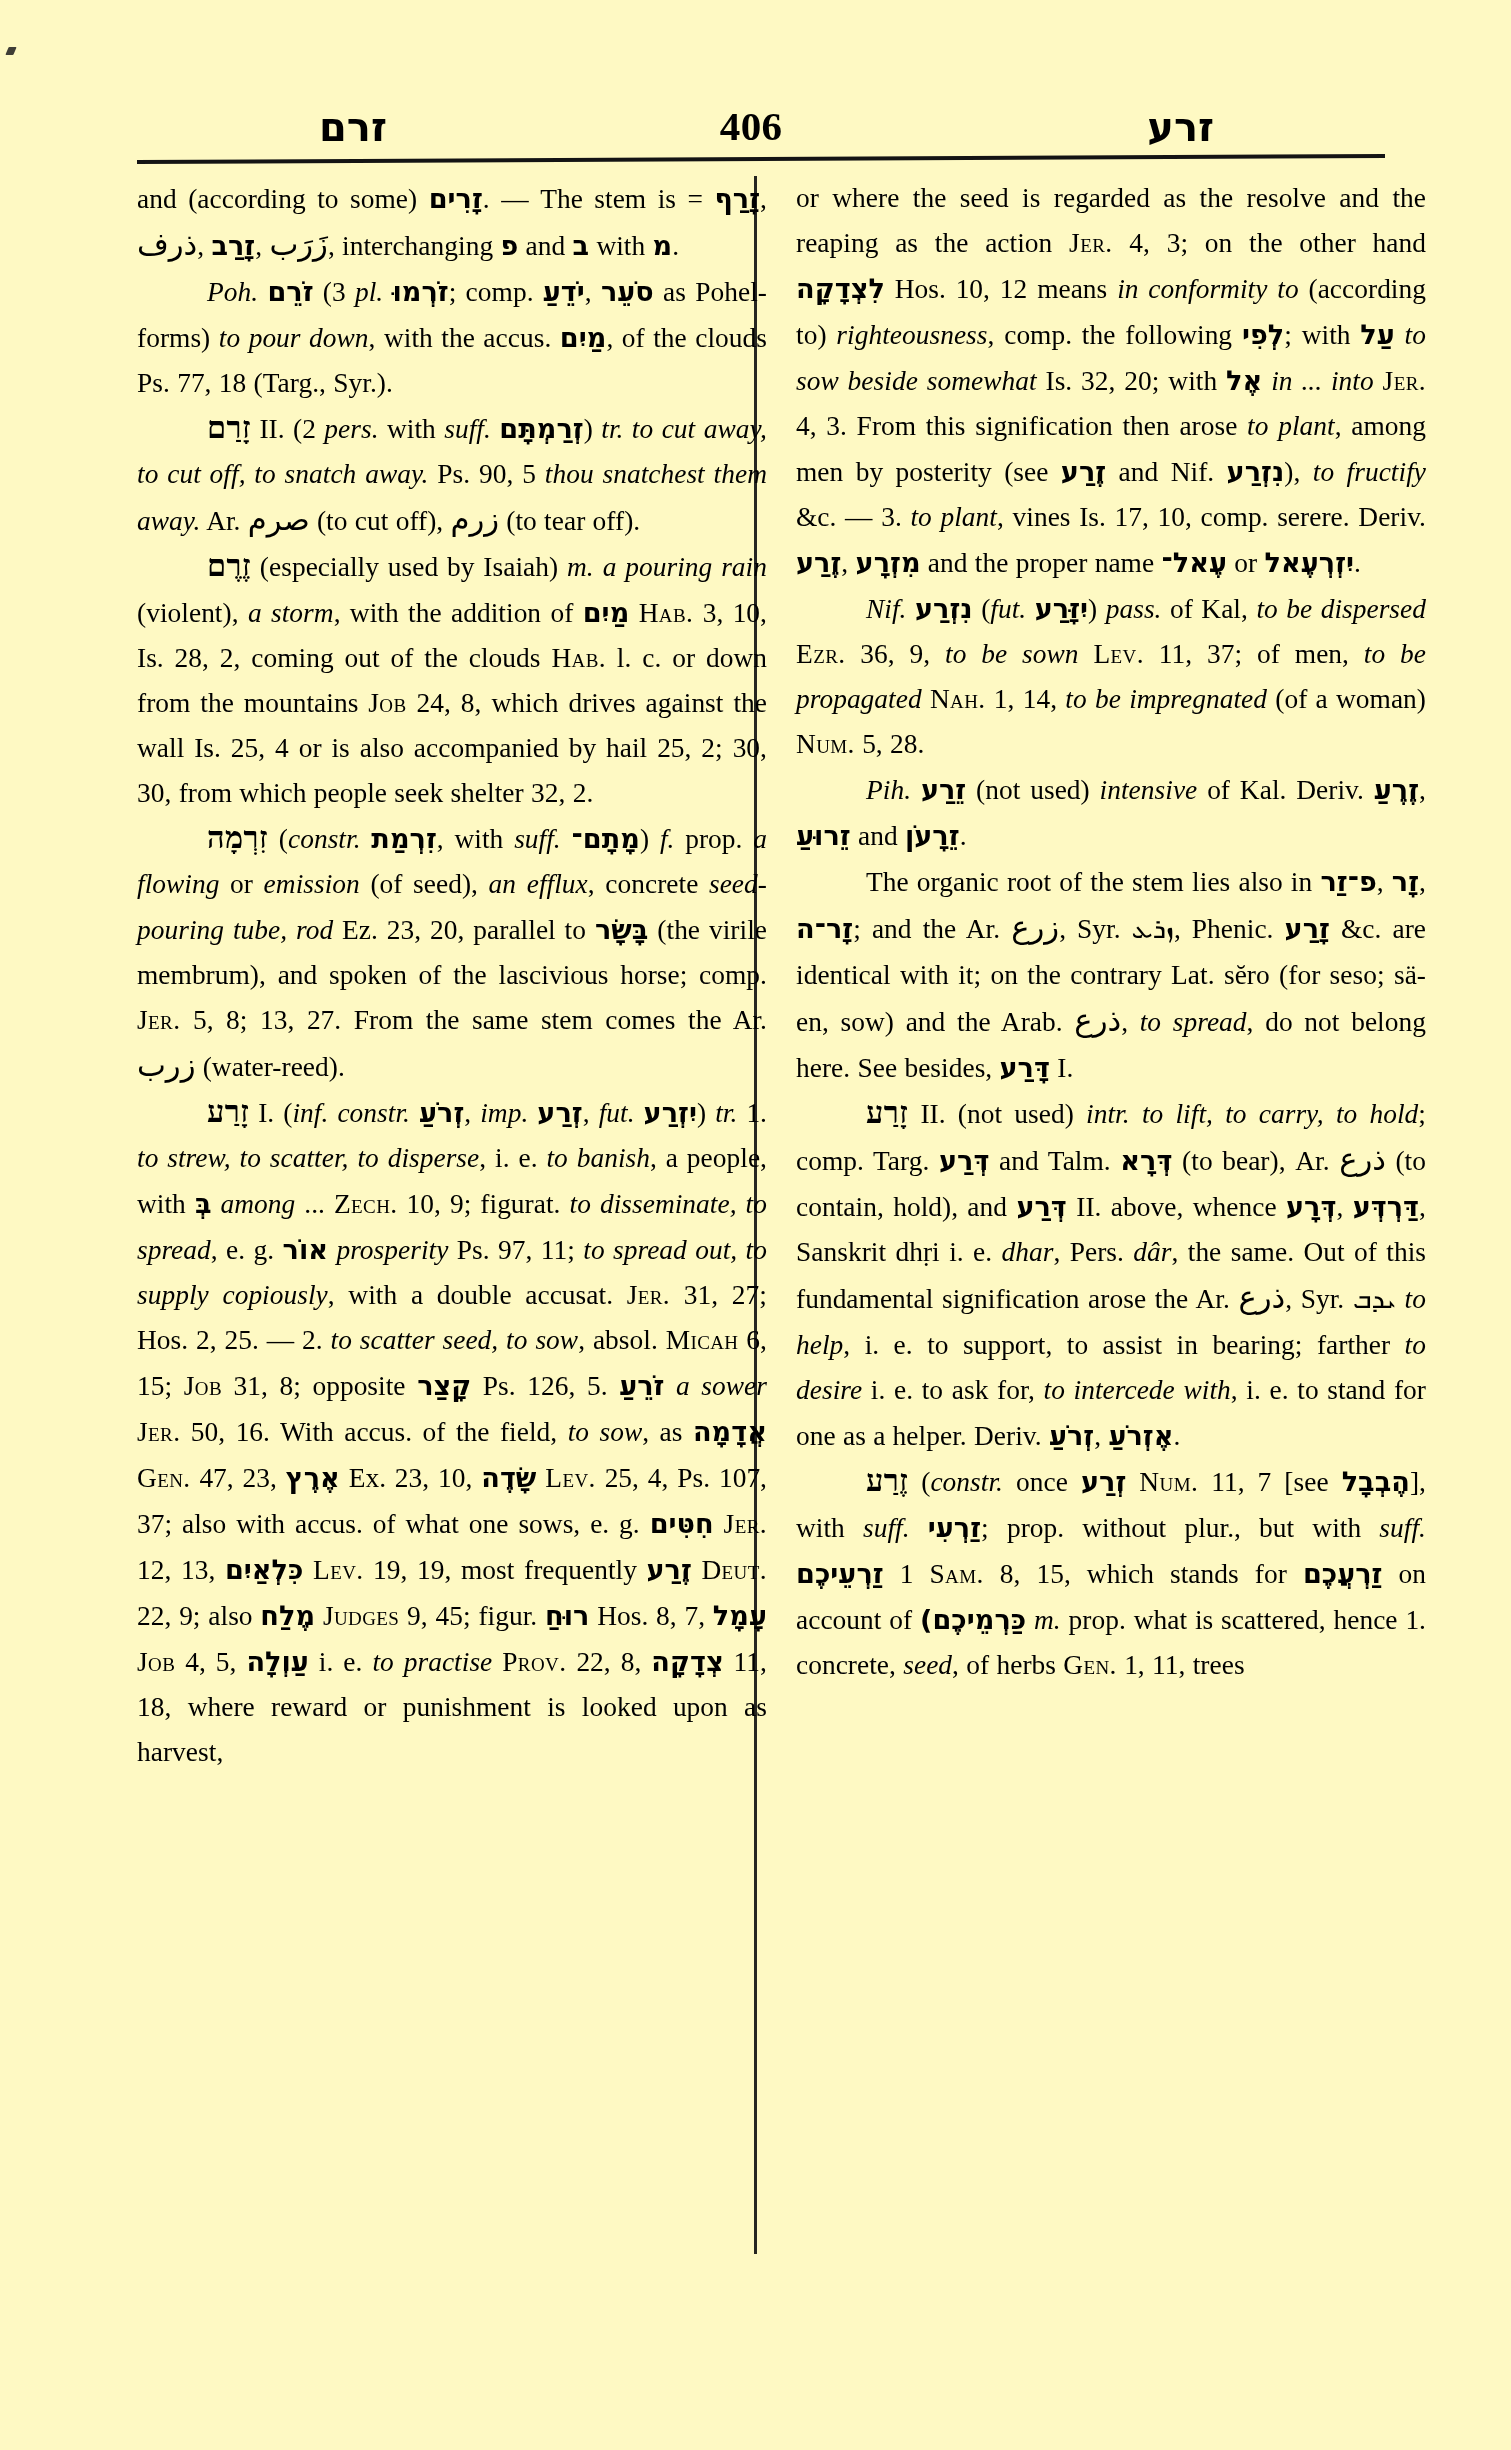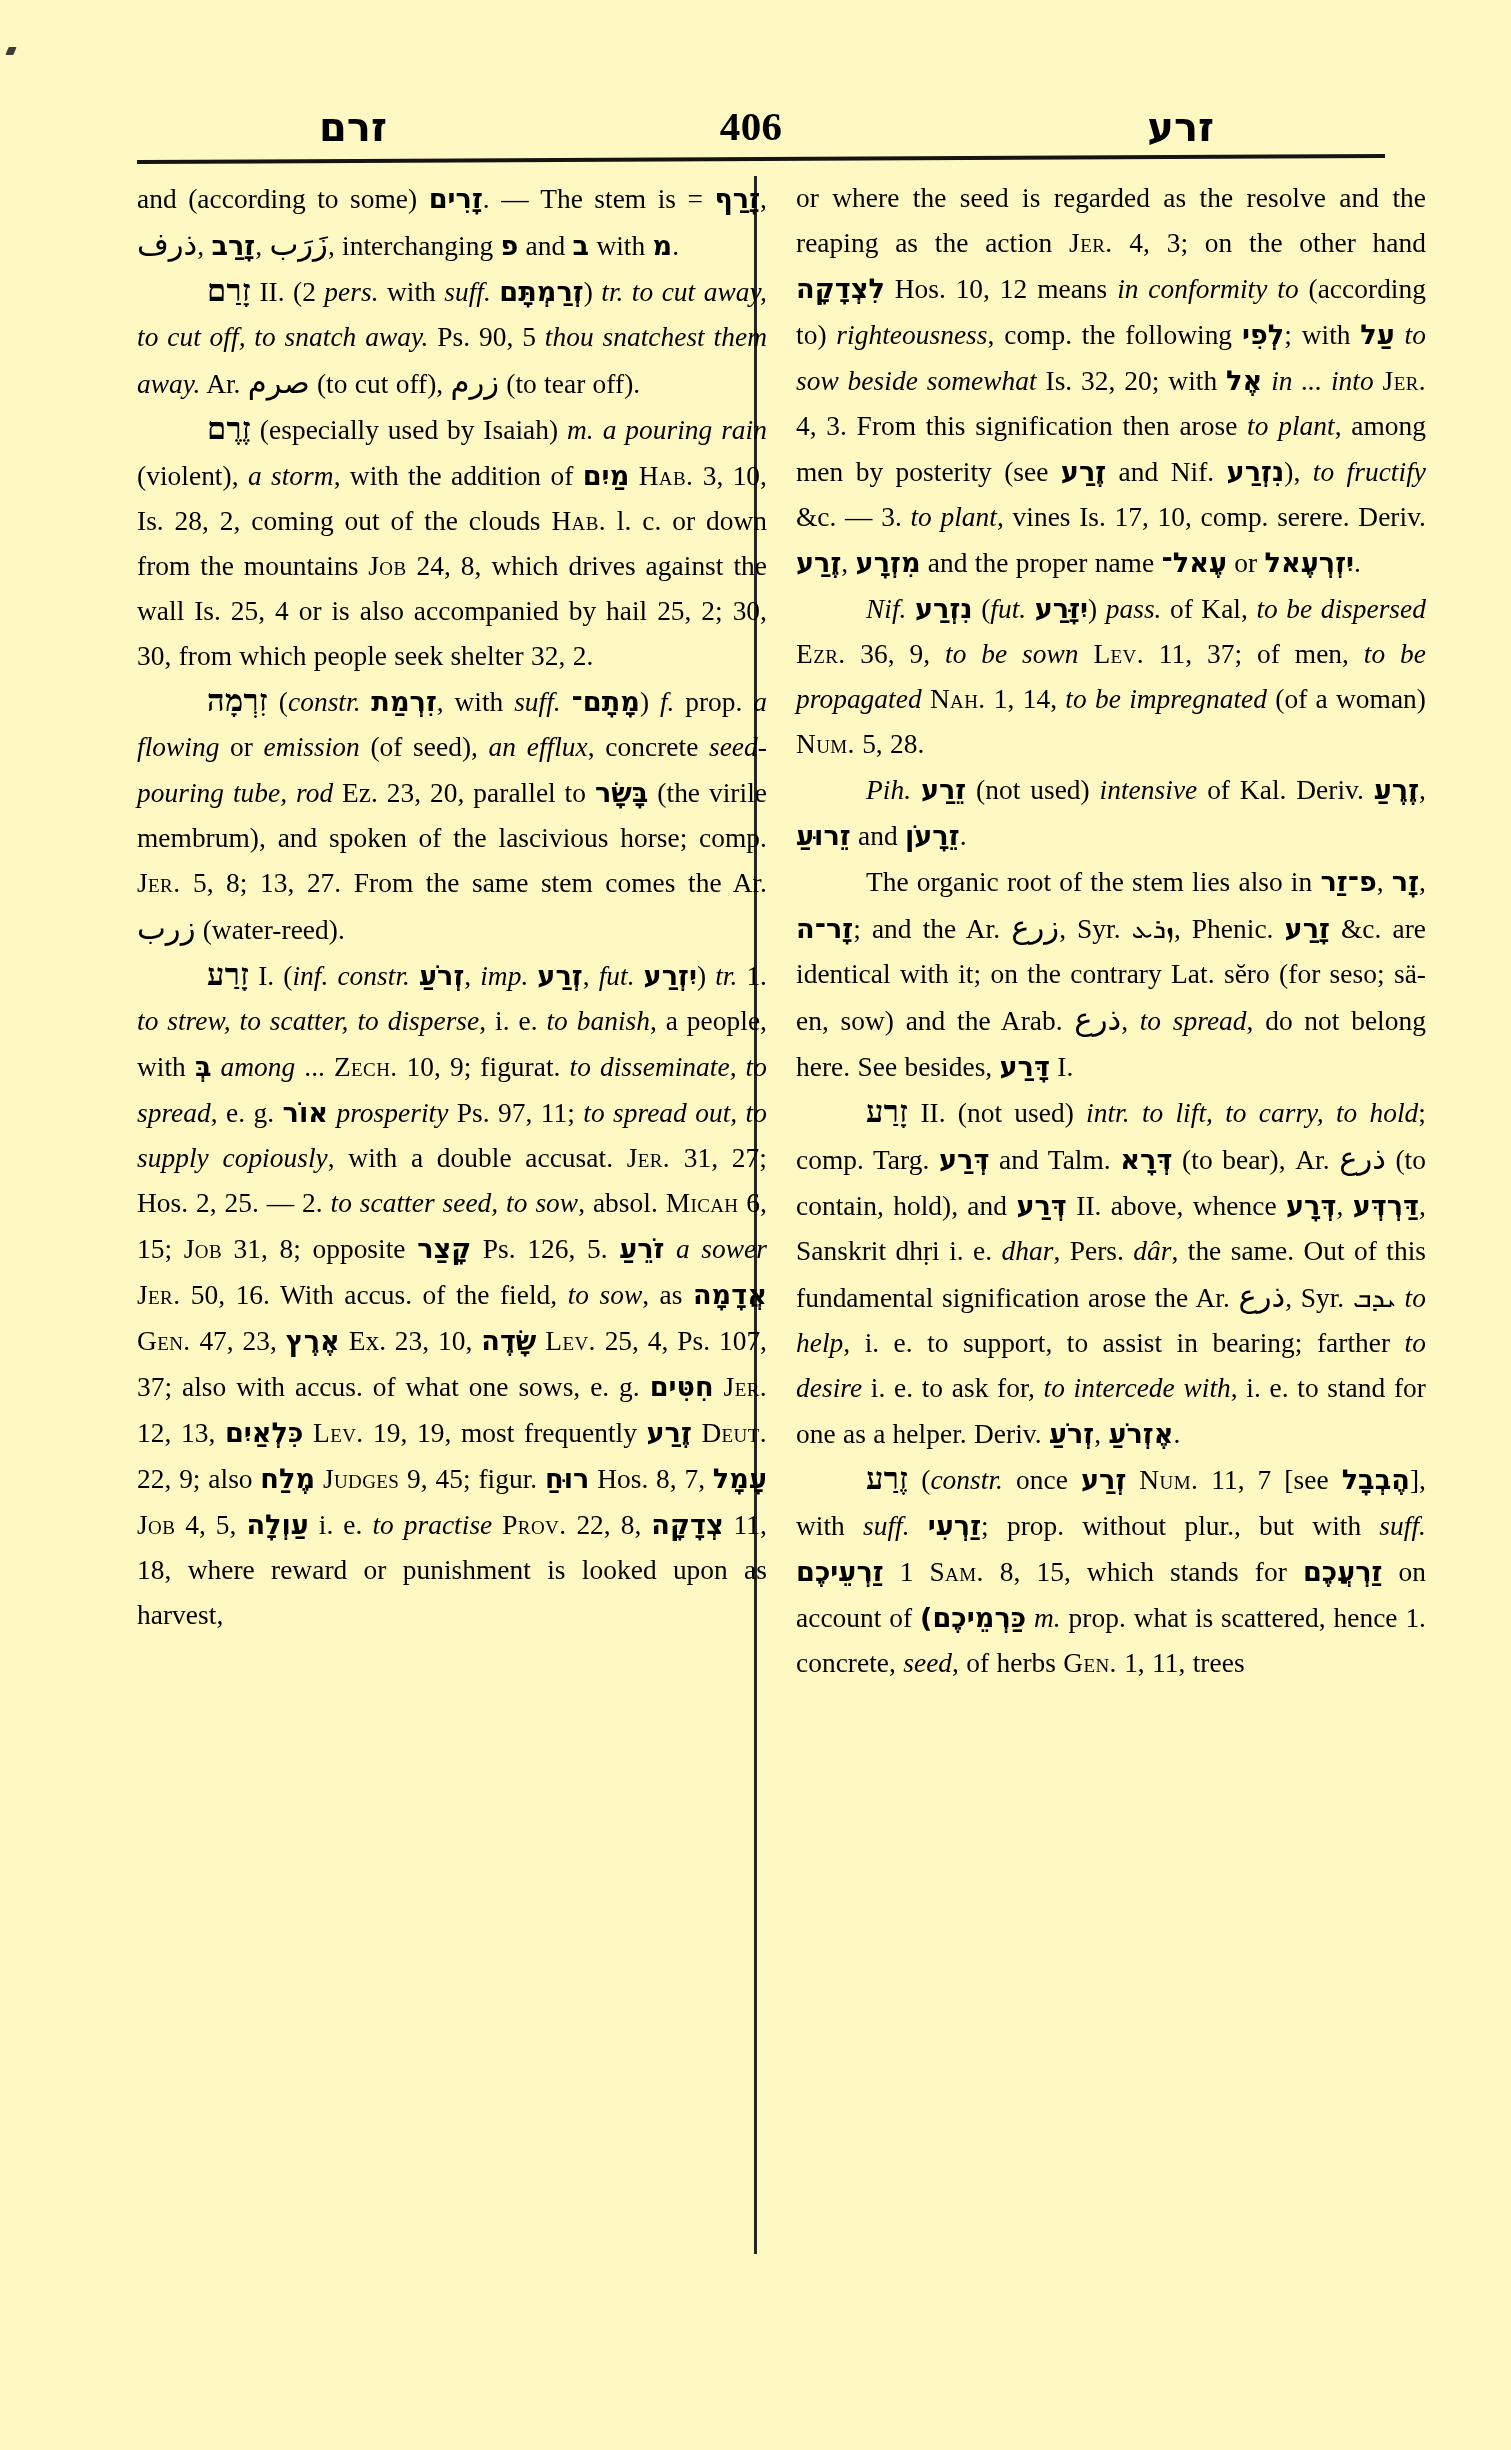--- a/index.html
+++ b/index.html
@@ -130,21 +130,21 @@
     unicode-bidi: isolate;
     letter-spacing: 0.4px;
   }
   .ar {
     font-family: "DejaVu Sans", sans-serif;
     font-size: 1.12em;
     direction: rtl;
     unicode-bidi: isolate;
   }
   .syr {
-    font-family: Liberation Sans, sans-serif;
+    font-family: Liberation Mono, monospace;
     font-size: 1.0em;
     direction: rtl;
     unicode-bidi: isolate;
   }
 </style>
 </head>
 <body>
 
 <div class="page">
 
@@ -155,20 +155,21 @@
     <div class="head-page">406</div>
     <div class="head-hebrew head-right">זרע</div>
   </div>
 
   <div class="head-rule"></div>
   <div class="col-rule"></div>
 
   <div class="columns">
     <div class="col col-left" id="col-left">
         <p class="para">and (according to some) <span class="heb">זָרִים</span>. — The stem is = <span class="heb">זָרַף</span>, <span class="ar">ذرف</span>, <span class="heb">זָרַב</span>, <span class="ar">زَرَب</span>, interchanging <span class="heb">פ</span> and <span class="heb">ב</span> with <span class="heb">מ</span>.</p>
+        <p class="para ind-big"><span class="it">Poh.</span> <span class="heb">זֹרֵם</span> (3 <span class="it">pl.</span> <span class="heb">זֹרְמוּ</span>; comp. <span class="heb">יֹדֵעַ</span>, <span class="heb">סֹעֵר</span> as Pohel-forms) <span class="it">to pour down</span>, with the accus. <span class="heb">מַיִם</span>, of the clouds Ps. 77, 18 (Targ., Syr.).</p>
         <p class="para ind-big"><span class="heb-lemma">זָרַם</span> II. (2 <span class="it">pers.</span> with <span class="it">suff.</span> <span class="heb">זְרַמְתָּם</span>) <span class="it">tr.</span> <span class="it">to cut away, to cut off, to snatch away.</span> Ps. 90, 5 <span class="it">thou snatchest them away.</span> Ar. <span class="ar">صرم</span> (to cut off), <span class="ar">زرم</span> (to tear off).</p>
         <p class="para ind-big"><span class="heb-lemma">זֶרֶם</span> (especially used by Isaiah) <span class="it">m.</span> <span class="it">a pouring rain</span> (violent), <span class="it">a storm</span>, with the addition of <span class="heb">מַיִם</span> <span class="sc">Hab.</span> 3, 10, Is. 28, 2, coming out of the clouds <span class="sc">Hab.</span> l. c. or down from the mountains <span class="sc">Job</span> 24, 8, which drives against the wall Is. 25, 4 or is also accompanied by hail 25, 2; 30, 30, from which people seek shelter 32, 2.</p>
         <p class="para ind-big"><span class="heb-lemma">זִרְמָה</span> (<span class="it">constr.</span> <span class="heb">זִרְמַת</span>, with <span class="it">suff.</span> <span class="heb">מָתָם־</span>) <span class="it">f.</span> prop. <span class="it">a flowing</span> or <span class="it">emission</span> (of seed), <span class="it">an efflux</span>, concrete <span class="it">seed-pouring tube, rod</span> Ez. 23, 20, parallel to <span class="heb">בָּשָׂר</span> (the virile membrum), and spoken of the lascivious horse; comp. <span class="sc">Jer.</span> 5, 8; 13, 27. From the same stem comes the Ar. <span class="ar">زرب</span> (water-reed).</p>
         <p class="para ind-big"><span class="heb-lemma">זָרַע</span> I. (<span class="it">inf. constr.</span> <span class="heb">זְרֹעַ</span>, <span class="it">imp.</span> <span class="heb">זְרַע</span>, <span class="it">fut.</span> <span class="heb">יִזְרַע</span>) <span class="it">tr.</span> 1. <span class="it">to strew, to scatter, to disperse</span>, i. e. <span class="it">to banish</span>, a people, with <span class="heb">בְּ</span> <span class="it">among</span> ... <span class="sc">Zech.</span> 10, 9; figurat. <span class="it">to disseminate, to spread</span>, e. g. <span class="heb">אוֹר</span> <span class="it">prosperity</span> Ps. 97, 11; <span class="it">to spread out, to supply copiously</span>, with a double accusat. <span class="sc">Jer.</span> 31, 27; Hos. 2, 25. — 2. <span class="it">to scatter seed, to sow</span>, absol. <span class="sc">Micah</span> 6, 15; <span class="sc">Job</span> 31, 8; opposite <span class="heb">קָצַר</span> Ps. 126, 5. <span class="heb">זֹרֵעַ</span> <span class="it">a sower</span> <span class="sc">Jer.</span> 50, 16. With accus. of the field, <span class="it">to sow</span>, as <span class="heb">אֲדָמָה</span> <span class="sc">Gen.</span> 47, 23, <span class="heb">אֶרֶץ</span> Ex. 23, 10, <span class="heb">שָׂדֶה</span> <span class="sc">Lev.</span> 25, 4, Ps. 107, 37; also with accus. of what one sows, e. g. <span class="heb">חִטִּים</span> <span class="sc">Jer.</span> 12, 13, <span class="heb">כִּלְאַיִם</span> <span class="sc">Lev.</span> 19, 19, most frequently <span class="heb">זֶרַע</span> <span class="sc">Deut.</span> 22, 9; also <span class="heb">מֶלַח</span> <span class="sc">Judges</span> 9, 45; figur. <span class="heb">רוּחַ</span> Hos. 8, 7, <span class="heb">עָמָל</span> <span class="sc">Job</span> 4, 5, <span class="heb">עַוְלָה</span> i. e. <span class="it">to practise</span> <span class="sc">Prov.</span> 22, 8, <span class="heb">צְדָקָה</span> 11, 18, where reward or punishment is looked upon as harvest,</p>
       </div>
     <div class="col col-right" id="col-right">
         <p class="para">or where the seed is regarded as the resolve and the reaping as the action <span class="sc">Jer.</span> 4, 3; on the other hand <span class="heb">לִצְדָקָה</span> Hos. 10, 12 means <span class="it">in conformity to</span> (according to) <span class="it">righteousness</span>, comp. the following <span class="heb">לְפִי</span>; with <span class="heb">עַל</span> <span class="it">to sow beside somewhat</span> Is. 32, 20; with <span class="heb">אֶל</span> <span class="it">in ... into</span> <span class="sc">Jer.</span> 4, 3. From this signification then arose <span class="it">to plant</span>, among men by posterity (see <span class="heb">זֶרַע</span> and Nif. <span class="heb">נִזְרַע</span>), <span class="it">to fructify</span> &amp;c. — 3. <span class="it">to plant</span>, vines Is. 17, 10, comp. serere. Deriv. <span class="heb">זֶרַע</span>, <span class="heb">מִזְרָע</span> and the proper name <span class="heb">עֶאל־</span> or <span class="heb">יִזְרְעֶאל</span>.</p>
         <p class="para ind-big"><span class="it">Nif.</span> <span class="heb">נִזְרַע</span> (<span class="it">fut.</span> <span class="heb">יִזָּרַע</span>) <span class="it">pass.</span> of Kal, <span class="it">to be dispersed</span> <span class="sc">Ezr.</span> 36, 9, <span class="it">to be sown</span> <span class="sc">Lev.</span> 11, 37; of men, <span class="it">to be propagated</span> <span class="sc">Nah.</span> 1, 14, <span class="it">to be impregnated</span> (of a woman) <span class="sc">Num.</span> 5, 28.</p>
         <p class="para ind-big"><span class="it">Pih.</span> <span class="heb">זֵרַע</span> (not used) <span class="it">intensive</span> of Kal. Deriv. <span class="heb">זֶרֶעַ</span>, <span class="heb">זֵרוּעַ</span> and <span class="heb">זֵרָעֹן</span>.</p>
         <p class="para ind-big">The organic root of the stem lies also in <span class="heb">פ־זַר</span>, <span class="heb">זָר</span>, <span class="heb">זָר־ה</span>; and the Ar. <span class="ar">زرع</span>, Syr. <span class="syr">ܙܪܥ</span>, Phenic. <span class="heb">זָרַע</span> &amp;c. are identical with it; on the contrary Lat. sĕro (for seso; sä-en, sow) and the Arab. <span class="ar">ذرع</span>, <span class="it">to spread</span>, do not belong here. See besides, <span class="heb">דָּרַע</span> I.</p>

